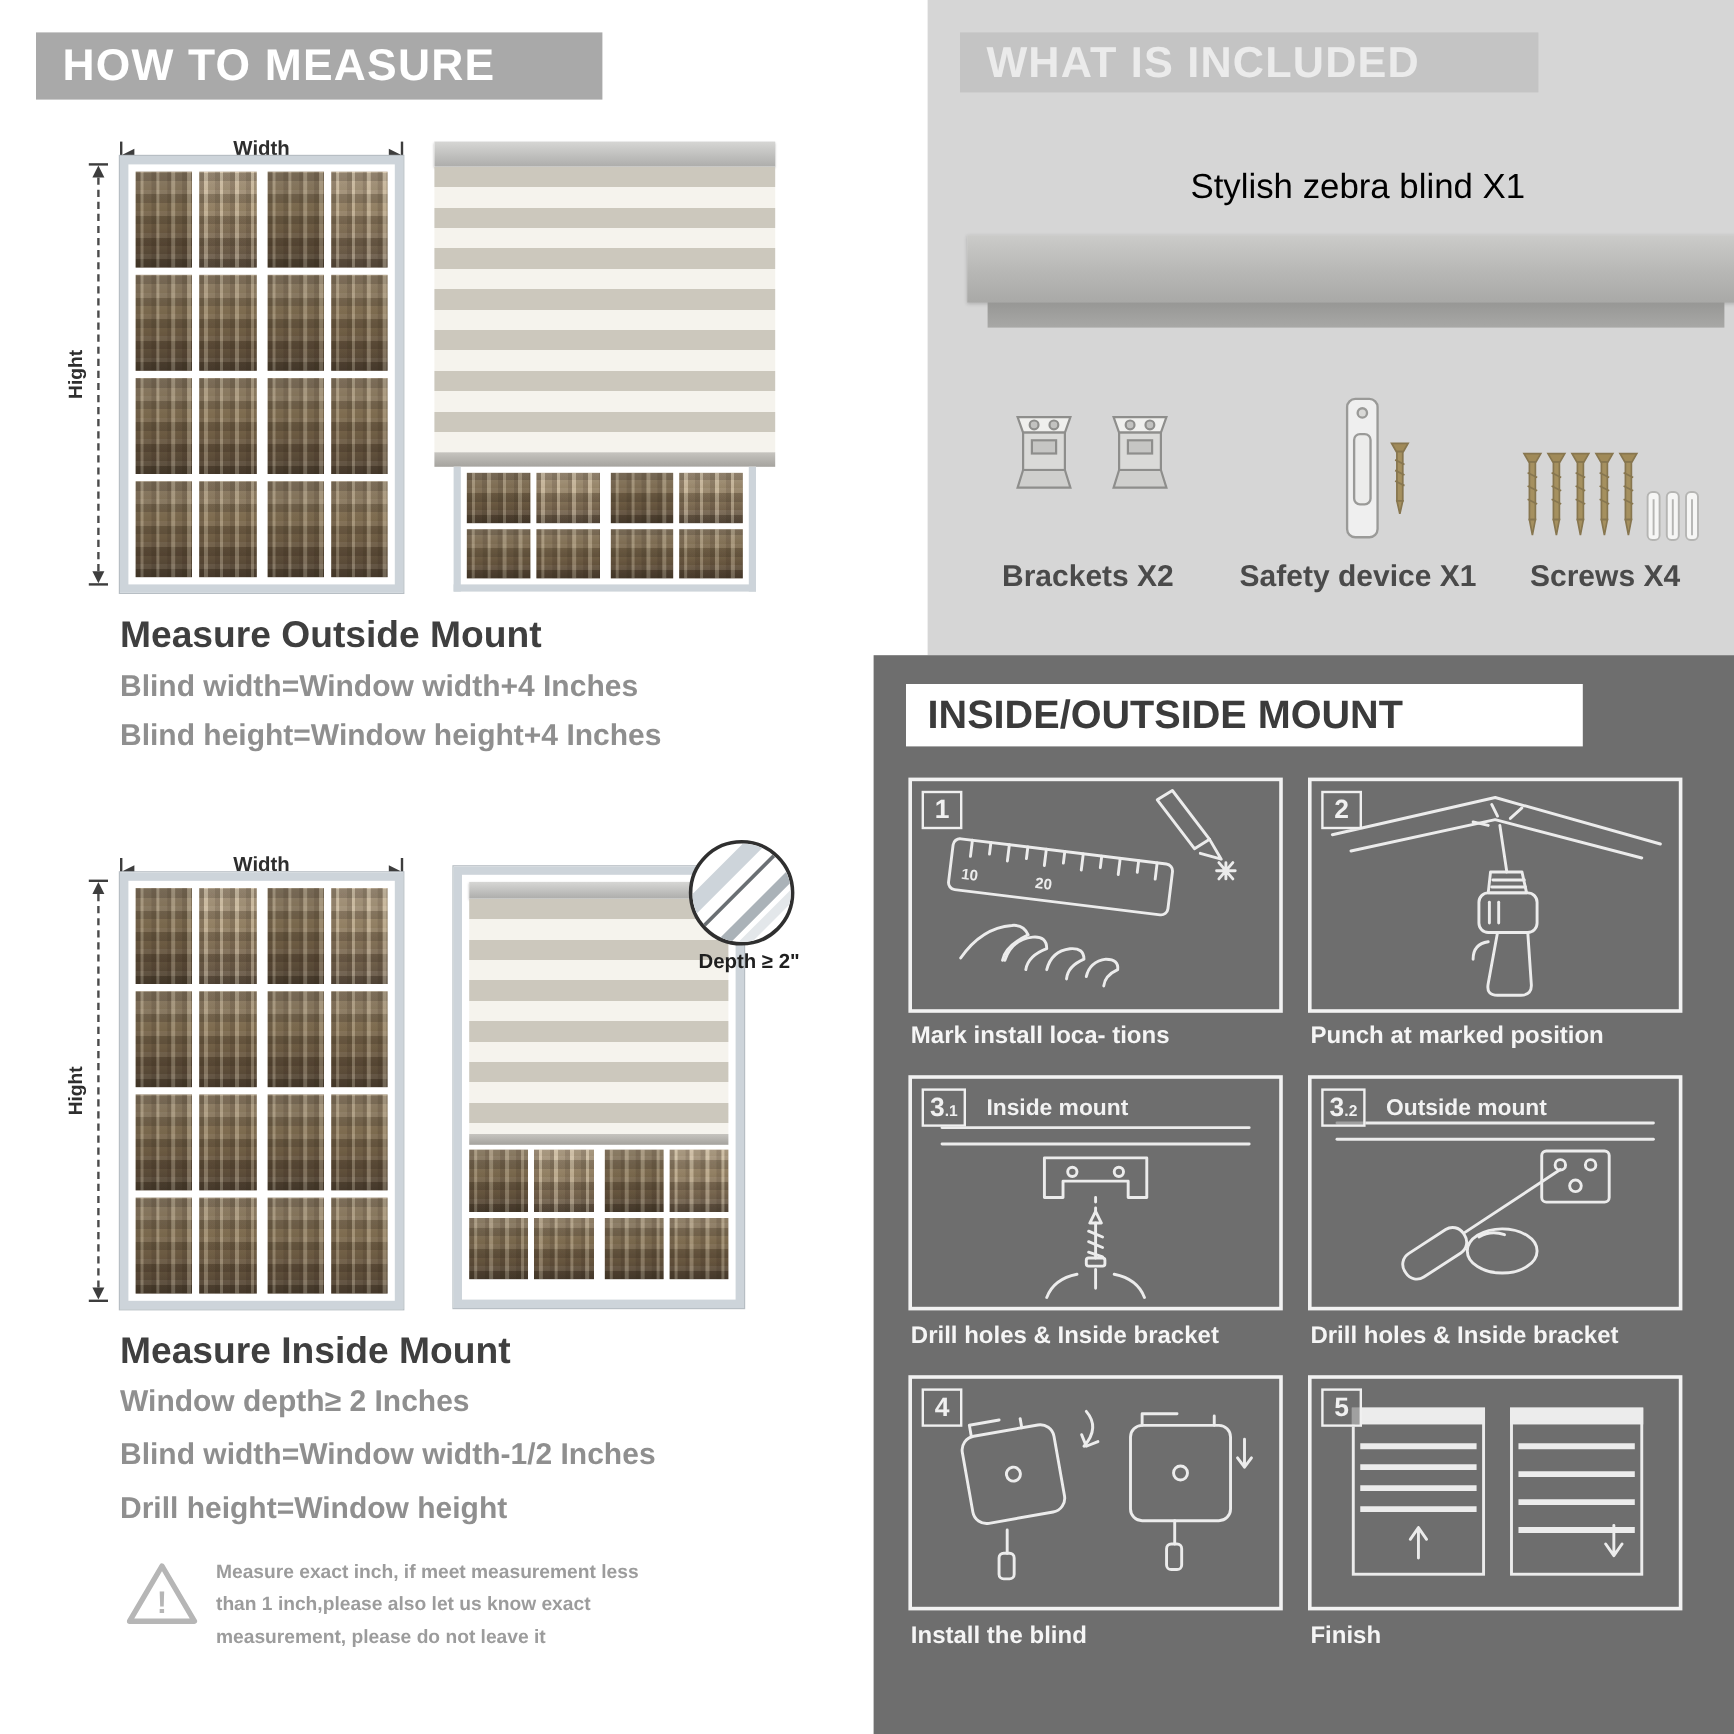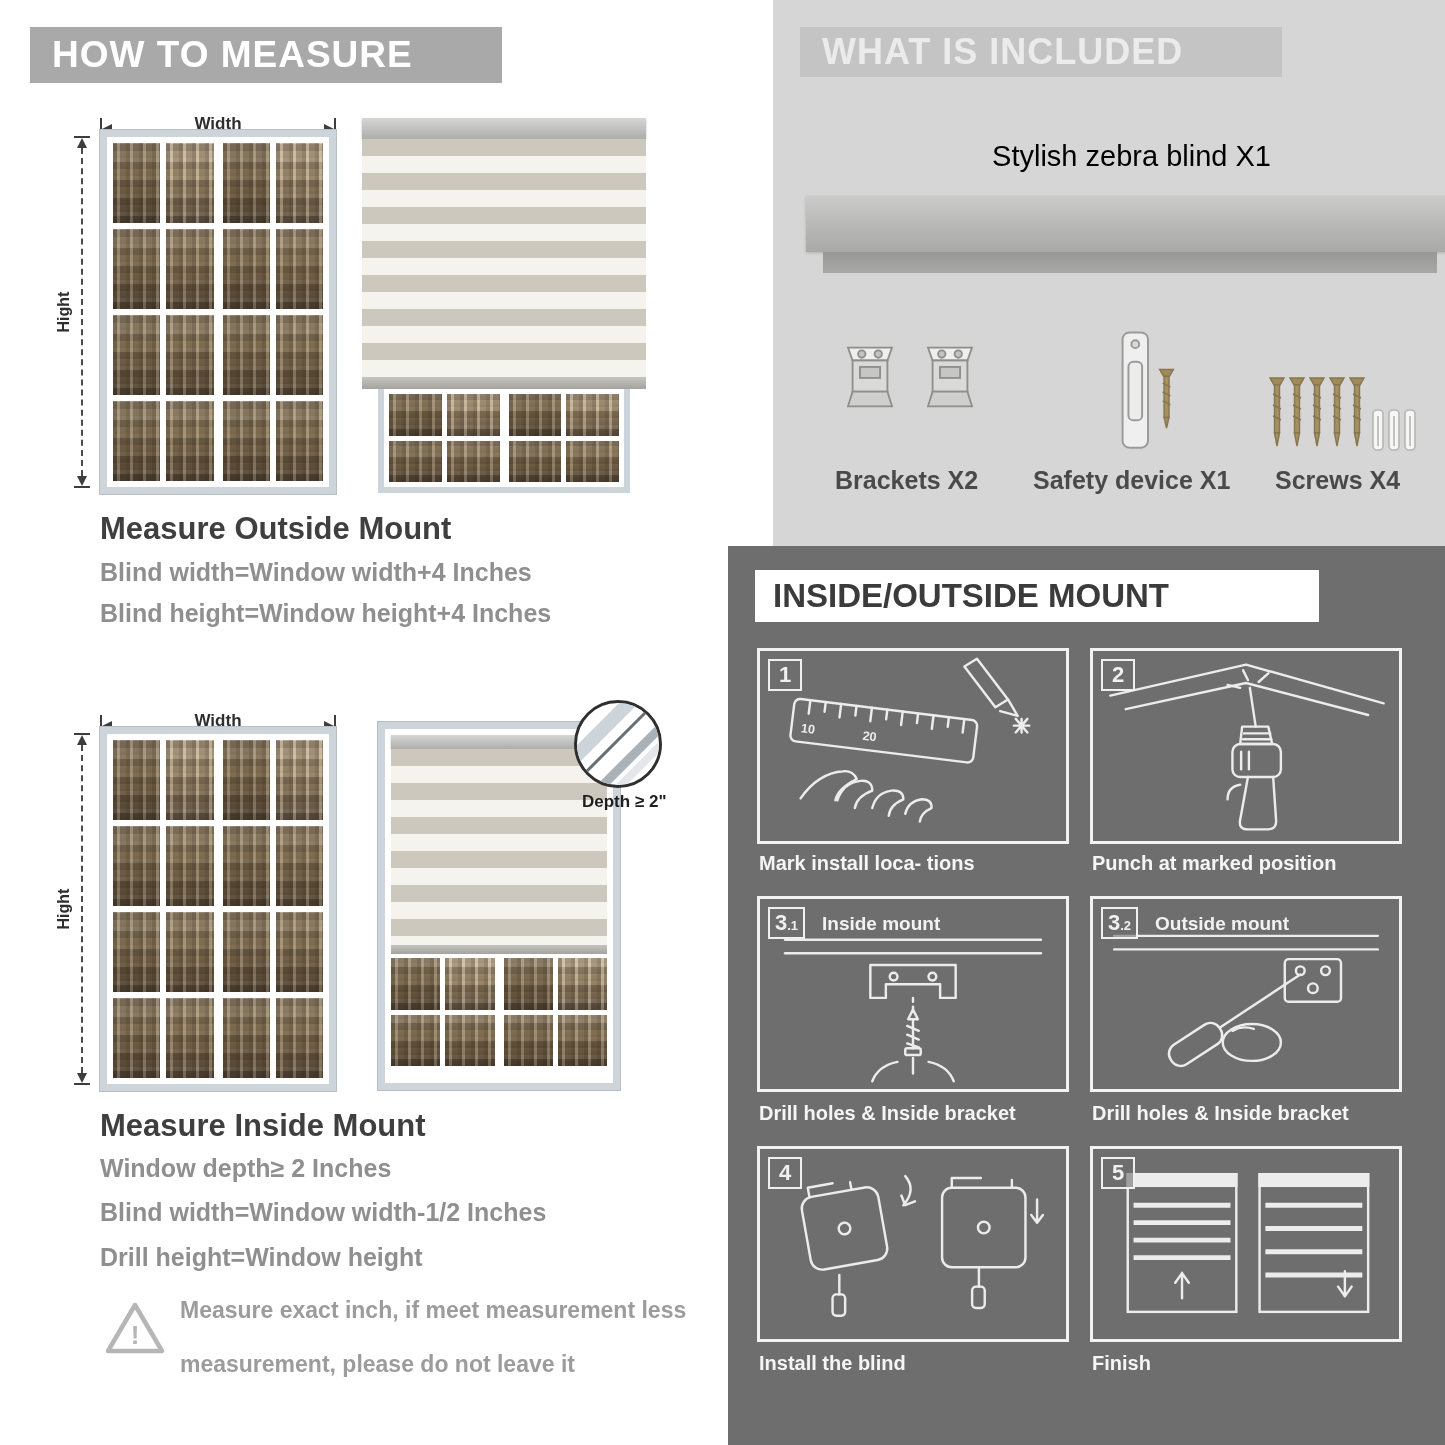--- a/index.html
+++ b/index.html
@@ -49,21 +49,21 @@
   .meas-v .tick { height:2px; width:16px; background:#3d3d3d; }
   .meas-v .dash { flex:1; border-left:2px dashed #4a4a4a; width:0; }
   .meas-v .arr-u { width:0; height:0; border-left:5px solid transparent; border-right:5px solid transparent; border-bottom:10px solid #3d3d3d; }
   .meas-v .arr-d { width:0; height:0; border-left:5px solid transparent; border-right:5px solid transparent; border-top:10px solid #3d3d3d; }
   .vlbl { position:absolute; top:50%; left:-30px; transform:translateY(-50%) rotate(-90deg); font-size:16px; font-weight:bold; color:#2e2e2e; white-space:nowrap; }
 
   .magnifier { position:absolute; width:88px; height:88px; border-radius:50%; border:3px solid #2f2f2f;
     background:#fff; overflow:hidden; z-index:5; }
   .depth-label { position:absolute; font-size:17px; font-weight:bold; color:#1f1f1f; z-index:6; }
 
-  .warn-text { position:absolute; font-size:23px; font-weight:bold; color:#9c9c9c; line-height:27px; }
+  .warn-text { position:absolute; font-size:16px; font-weight:bold; color:#9c9c9c; line-height:27px; }
 
   
   .included { position:absolute; left:728px; top:0; width:717px; height:546px; background:#d6d6d6;margin-left:45px; }
   .included-banner { position:absolute; left:27px; top:27px; width:482px; height:50px;
     background:#c4c4c4; color:#ebebeb; font-size:36px; font-weight:bold; line-height:50px;
     padding-left:22px; letter-spacing:1px; }
   .product-name { position:absolute; top:140px; width:100%; text-align:center; font-size:29px; font-weight:normal; color:#000000; }
   .rail-main { position:absolute; left:33px; top:196px; width:648px; height:56px;
     background:linear-gradient(180deg,#cbcbc9 0%,#b7b7b5 55%,#a9a9a7 100%); box-shadow:0 1px 3px rgba(0,0,0,.18); }
   .rail-lip { position:absolute; left:50px; top:252px; width:614px; height:21px;
@@ -238,20 +238,21 @@
   <div class="sec-heading" style="left:100px; top:1108px;">Measure Inside Mount</div>
   <div class="sec-line" style="left:100px; top:1154px;">Window depth≥ 2 Inches</div>
   <div class="sec-line" style="left:100px; top:1198px;">Blind width=Window width-1/2 Inches</div>
   <div class="sec-line" style="left:100px; top:1243px;">Drill height=Window height</div>
 
   <svg class="abs" style="left:103px; top:1298px;" width="64" height="60" viewBox="0 0 64 60">
     <path d="M32 7 L59 53 H5 Z" fill="none" stroke="#b6b6b6" stroke-width="4.5" stroke-linejoin="round"></path>
     <text x="32" y="46" text-anchor="middle" font-size="26" font-weight="bold" fill="#b6b6b6">!</text>
   </svg>
   <div class="warn-text" style="left:180px; top:1297px;">Measure exact inch, if meet measurement less</div>
+  <div class="warn-text" style="left:180px; top:1324px;">than 1 inch,please also let us know exact</div>
   <div class="warn-text" style="left:180px; top:1351px;">measurement, please do not leave it</div>
 
   <div class="included">
     <div class="included-banner">
       <span>WHAT IS INCLUDED</span>
     </div>
     <div class="product-name">Stylish zebra blind X1</div>
 
     <div class="rail-main"></div>
     <div class="rail-lip"></div>

